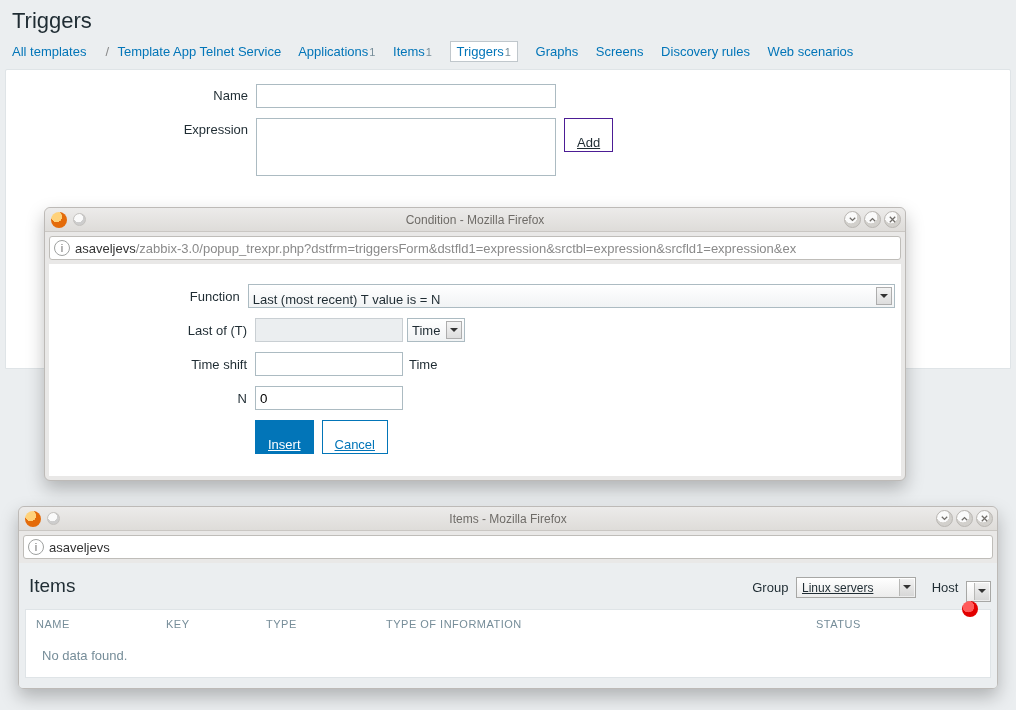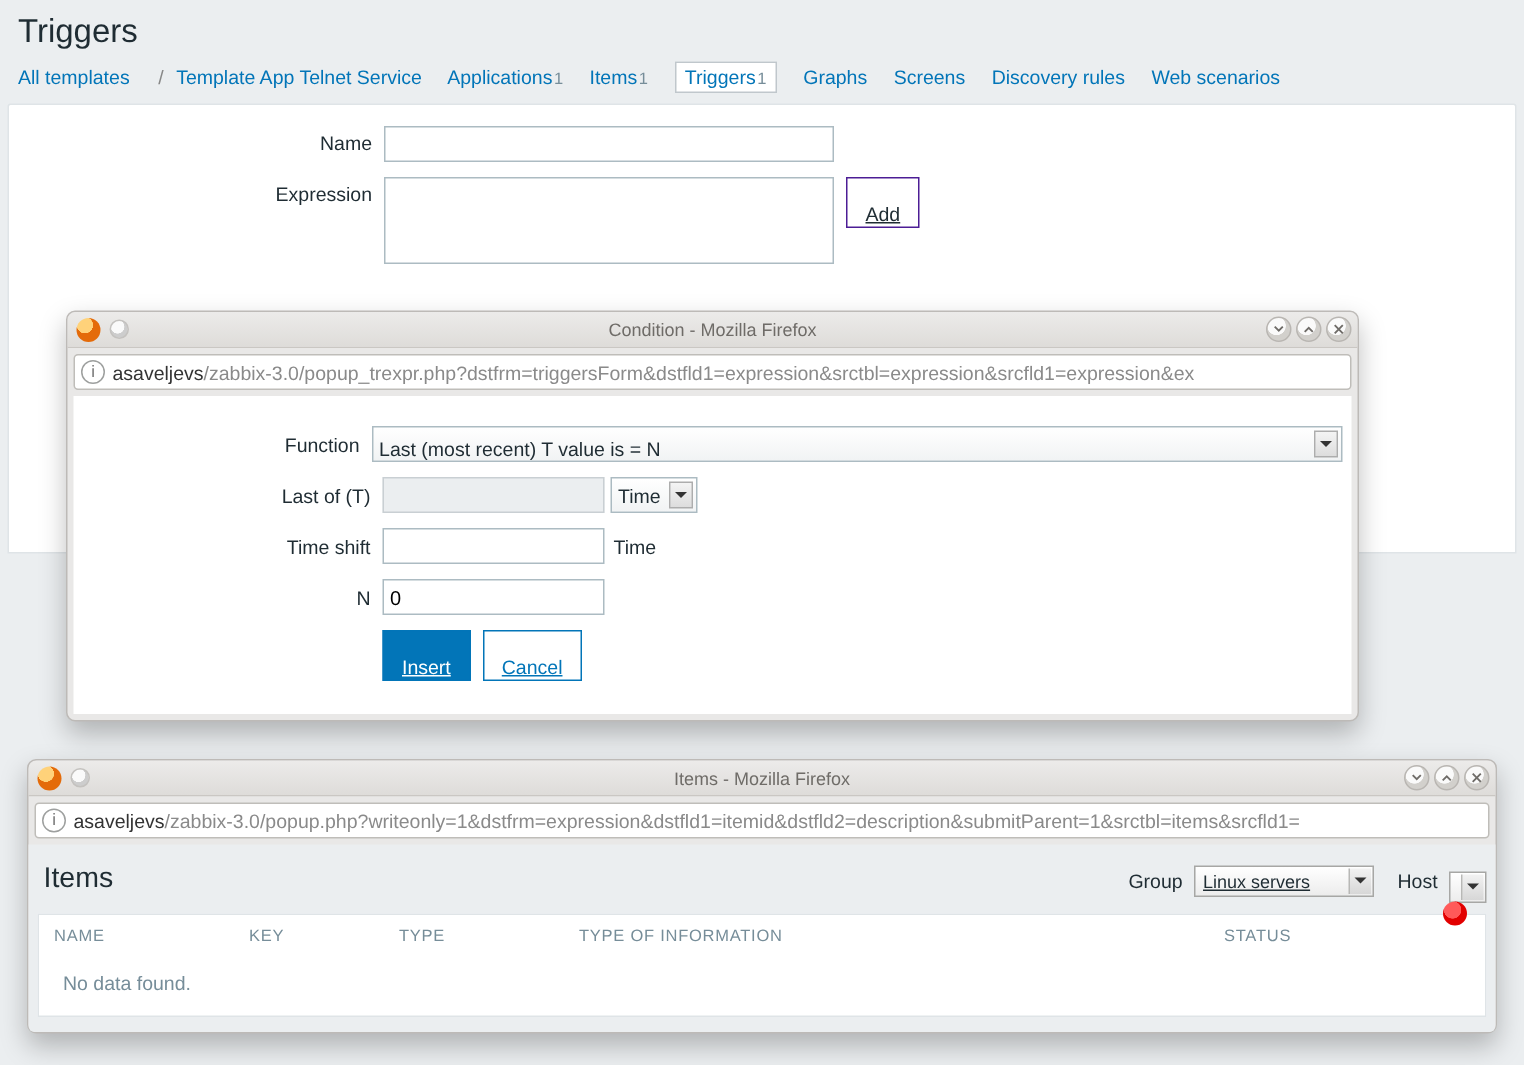--- a/index.html
+++ b/index.html
@@ -284,21 +284,20 @@
       <span class="wbtn">
           <svg viewBox="0 0 10 10">
             <path d="M2 2 L8 8 M8 2 L2 8" stroke="#6f6c68" stroke-width="1.4"></path>
           </svg>
         </span>
     </div>
   </div>
   <div class="addrbar">
     <span class="infoic">i</span>
     <span class="host">asaveljevs</span>
-      <span class="path">/zabbix-3.0/popup.php?writeonly=1&amp;dstfrm=expression&amp;dstfld1=itemid&amp;dstfld2=description&amp;submitParent=1&amp;srctbl=items&amp;srcfld1=</span>
   </div>
   <div class="bodyarea">
     <h2>Items</h2>
     <div class="rightctrls">
       <label>Group</label>
       <span class="selbox big">
         <span>Linux servers</span>
         <span class="arrow2"></span>
       </span>
       <label>Host</label>

